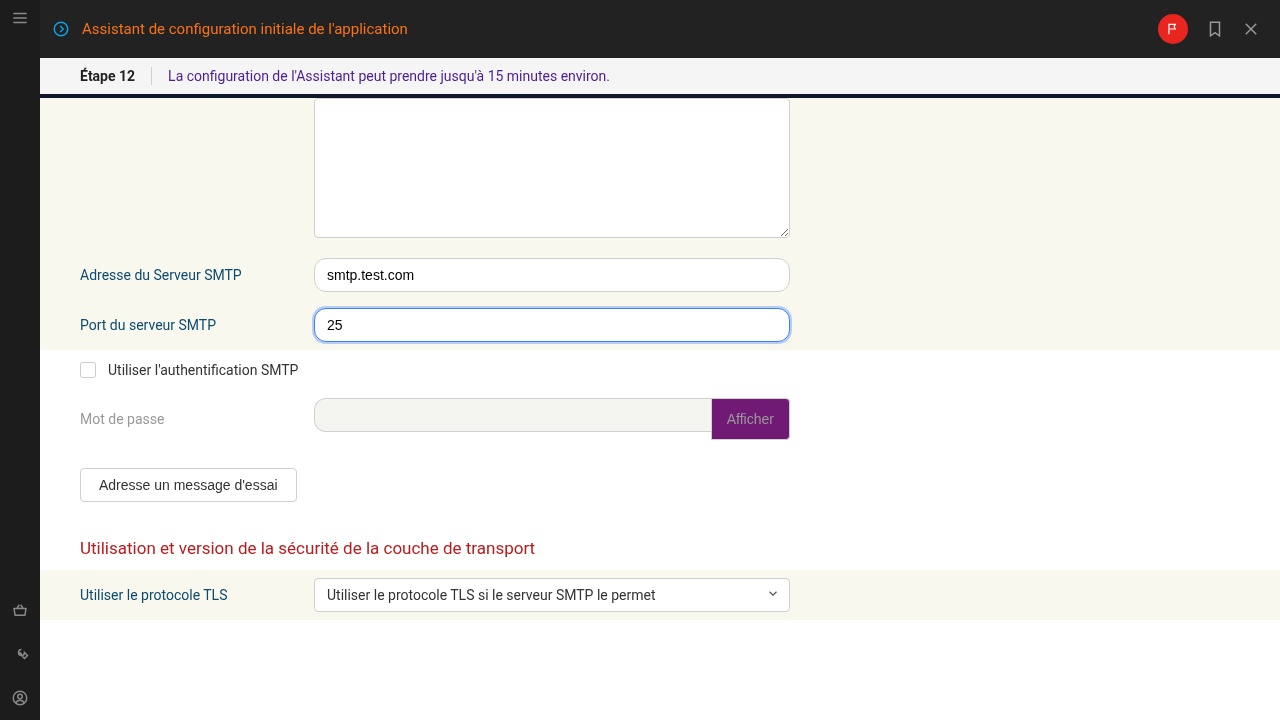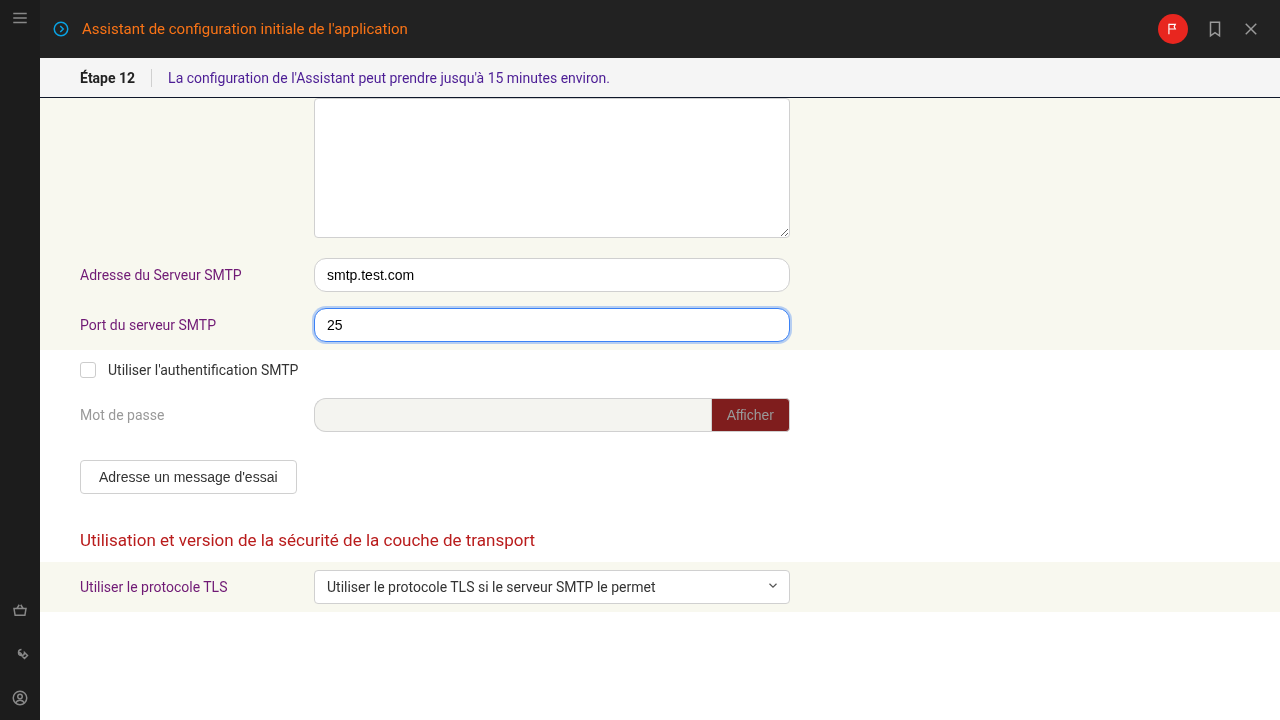--- a/index.html
+++ b/index.html
@@ -22,49 +22,49 @@
   .wizard-icon { width: 18px; height: 18px; }
   .wizard-icon svg { width: 18px; height: 18px; stroke: #09a2e3; fill: none; stroke-width: 2; }
   .title-text { font-size: 15px; color: #f97316; }
   .titlebar-right { display: flex; align-items: center; gap: 18px; }
   .flag-badge { width: 30px; height: 30px; background: #e8261f; border-radius: 50%; display: flex; align-items: center; justify-content: center; cursor: pointer; }
   .flag-badge svg { width: 14px; height: 14px; stroke: #fff; fill: none; stroke-width: 2; }
   .tb-icon { width: 18px; height: 18px; color: #9a9a9a; cursor: pointer; display:flex; align-items:center; justify-content:center;}
   .tb-icon svg { width: 18px; height: 18px; stroke: currentColor; fill: none; stroke-width: 2; }
 
   
-  .stepbar { height: 40px; background: #f5f5f5; border-bottom: 1px solid #0f172a; display: flex; align-items: center; padding: 0 40px; gap: 16px; font-size: 14px; }
+  .stepbar { height: 40px; background: #f5f5f5; border-bottom: 4px solid #0f172a; display: flex; align-items: center; padding: 0 40px; gap: 16px; font-size: 14px; }
   .step-label { font-weight: 700; color: #222; }
   .step-divider { width: 1px; height: 18px; background: #d0d0d0; }
   .step-note { color: #4c1d95; }
 
   
   .content { flex: 1; overflow: auto; background: #fff; }
   .form-area { padding: 0 40px 40px 40px; }
 
   .frow { display: flex; align-items: center; padding: 8px 0; }
   .frow.alt { background: #f8f8ef; margin: 0 -40px; padding-left: 40px; padding-right: 40px; }
-  .flabel { width: 234px; color: #701a75; font-size: 14px; padding-right: 12px; }
+  .flabel { width: 234px; color: #0c4a6e; font-size: 14px; padding-right: 12px; }
   .flabel.disabled { color: #999; }
   .fcontrol { width: 476px; }
 
   .top-note-row { background: #f8f8ef; margin: 0 -40px; padding: 0 40px 12px 40px; }
   .note-box { margin-left: 234px; width: 476px; height: 140px; border: 1px solid #d0d0d0; border-radius: 4px; background: #fff; resize: both; overflow: auto; position: relative; }
 
   input[type=text], input[type=password] { width: 100%; height: 34px; border: 1px solid #d0d0d0; border-radius: 12px; padding: 0 12px; font-size: 14px; background: #fff; }
   .focused { border-color: #3b82f6 !important; box-shadow: 0 0 0 2px rgba(59,130,246,0.35); }
   input[disabled] { background: #f4f4f0; color: #999; }
 
   .checkbox-row { display: flex; align-items: center; gap: 12px; padding: 12px 0; }
   .checkbox { width: 16px; height: 16px; border: 1px solid #ccc; border-radius: 3px; background: #fff; cursor: pointer; display:inline-block; flex-shrink:0; }
   .check-label { font-size: 14px; color: #333; }
 
   .pw-group { display: flex; width: 100%; }
   .pw-group input { border-top-right-radius: 0; border-bottom-right-radius: 0; border-right: none; }
-  .show-btn { width: 96px; height: 34px; border: 1px solid #d0d0d0; border-left: 1px solid #d0d0d0; border-radius: 0 4px 4px 0; background: #7f1d1d; color: #999; font-size: 14px; cursor: not-allowed; }
+  .show-btn { width: 96px; height: 42px; border: 1px solid #d0d0d0; border-left: 1px solid #d0d0d0; border-radius: 0 4px 4px 0; background: #701a75; color: #999; font-size: 14px; cursor: not-allowed; }
 
   .test-btn { margin-top: 4px; padding: 0 18px; height: 34px; border: 1px solid #d0d0d0; border-radius: 4px; background: #fff; font-size: 14px; color: #333; cursor: pointer; }
 
   .section-title { font-size: 17px; color: #b91c1c; margin: 36px 0 12px 0; }
 
   .select { width: 100%; height: 34px; border: 1px solid #d0d0d0; border-radius: 4px; padding: 0 34px 0 12px; font-size: 14px; background: #fff; appearance: none; position: relative; display:flex; align-items:center; cursor:pointer; }
   .select-wrap { position: relative; }
   .select-caret { position: absolute; right: 10px; top: 50%; transform: translateY(-50%); pointer-events: none; color: #555; }
   .select-caret svg { width: 14px; height: 14px; stroke: currentColor; fill: none; stroke-width: 2;}
 

